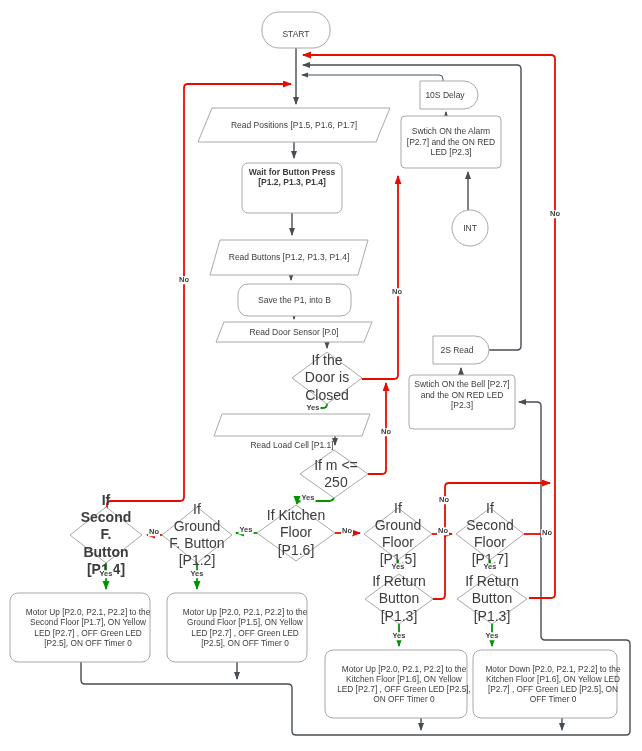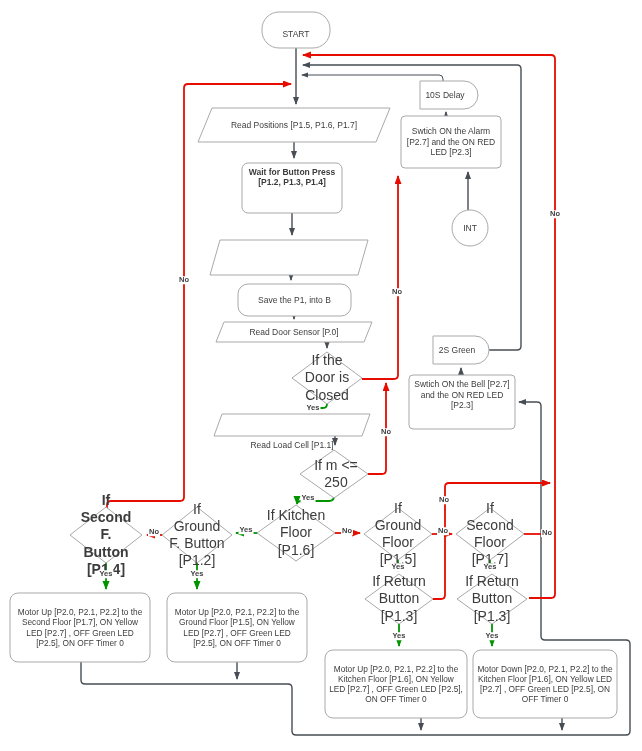--- a/index.html
+++ b/index.html
@@ -8,21 +8,21 @@
     font-family:"Liberation Sans", sans-serif;color:var(--text,#3c3c3c);
     overflow:hidden;
   }
   svg.layer{position:absolute;left:0;top:0;}
   .lbl{
     position:absolute;display:flex;align-items:center;justify-content:center;
     text-align:center;font-size:8.5px;line-height:1.22;color:var(--text,#3c3c3c);
     pointer-events:none;
   }
   .lbl.small{font-size:14px;}
-  .lbl.motor{font-size:8.3px;}
+  .lbl.motor{font-size:8.3px;margin-left:8px;}
   .edge-label{
     position:absolute;transform:translate(-50%,-50%);
     font-size:7.5px;font-weight:bold;color:#3f3f3f;background:#ffffff;
     padding:0 1px;line-height:1;pointer-events:none;
   }
   .shape{fill:#ffffff;stroke:var(--border,#a9a9a9);stroke-width:1;}
   .edge{fill:none;stroke:var(--edge,#474d54);stroke-width:1.4;stroke-linejoin:round;}
   .edge.thin{stroke-width:1;}
   .edge.no{stroke:var(--no,#e60d00);stroke-width:1.8;}
   .edge.yes{stroke:var(--yes,#009400);stroke-width:1.8;}
@@ -108,36 +108,37 @@
     <rect class="shape" x="409" y="375" width="106" height="54" rx="4"></rect>
     <rect class="shape" x="10" y="593" width="140" height="69" rx="8"></rect>
     <rect class="shape" x="167" y="593" width="140" height="69" rx="8"></rect>
     <rect class="shape" x="325" y="650" width="142" height="68" rx="8"></rect>
     <rect class="shape" x="473" y="650" width="144" height="68" rx="8"></rect>
   </svg>
 
   <div class="lbl" style="left:262px;top:12px;width:68px;height:44px;">START</div>
   <div class="lbl" style="left:205px;top:108px;width:178px;height:34px;">Read Positions [P1.5, P1.6, P1.7]</div>
   <div class="lbl" style="left:245px;top:151px;width:94px;height:52px;font-weight:bold;">Wait for Button Press [P1.2, P1.3, P1.4]</div>
+  <div class="lbl" style="left:216px;top:240px;width:146px;height:35px;">Read Buttons [P1.2, P1.3, P1.4]</div>
   <div class="lbl" style="left:238px;top:284px;width:113px;height:32px;">Save the P1, into B</div>
   <div class="lbl" style="left:220px;top:322px;width:148px;height:20px;">Read Door Sensor [P.0]</div>
   <div class="lbl small" style="left:299px;top:356px;width:56px;height:44px;">If the Door is Closed</div>
   <div class="lbl" style="left:218px;top:414px;width:148px;height:22px;margin-top:20px;">Read Load Cell [P1.1]</div>
   <div class="lbl small" style="left:304px;top:458px;width:64px;height:32px;text-align:center;">If m &lt;= 250</div>
   <div class="lbl small" style="left:264px;top:513px;width:64px;height:40px;">If Kitchen Floor [P1.6]</div>
   <div class="lbl small" style="left:169px;top:511px;width:56px;height:48px;">If Ground F. Button [P1.2]</div>
   <div class="lbl small" style="left:77px;top:511px;width:58px;height:48px;font-weight:bold;">If Second F. Button [P1.4]</div>
   <div class="lbl small" style="left:369px;top:514px;width:58px;height:40px;">If Ground Floor [P1.5]</div>
   <div class="lbl small" style="left:461px;top:514px;width:58px;height:40px;">If Second Floor [P1.7]</div>
   <div class="lbl small" style="left:370px;top:579px;width:58px;height:40px;">If Return Button [P1.3]</div>
   <div class="lbl small" style="left:463px;top:579px;width:58px;height:40px;">If Return Button [P1.3]</div>
   <div class="lbl" style="left:420px;top:81px;width:50px;height:28px;">10S Delay</div>
   <div class="lbl" style="left:403px;top:118px;width:96px;height:48px;">Swtich ON the Alarm [P2.7] and the ON RED LED [P2.3]</div>
   <div class="lbl" style="left:452px;top:210px;width:36px;height:36px;">INT</div>
-  <div class="lbl" style="left:433px;top:336px;width:48px;height:28px;">2S Green</div>
+  <div class="lbl" style="left:433px;top:336px;width:48px;height:28px;">2S Read</div>
   <div class="lbl" style="left:411px;top:377px;width:102px;height:36px;">Swtich ON the Bell [P2.7] and the ON RED LED [P2.3]</div>
   <div class="lbl motor" style="left:14px;top:597px;width:132px;height:61px;">Motor Up [P2.0, P2.1, P2.2] to the Second Floor [P1.7], ON Yellow LED [P2.7] , OFF Green LED [P2.5], ON OFF Timer 0</div>
   <div class="lbl motor" style="left:171px;top:597px;width:132px;height:61px;">Motor Up [P2.0, P2.1, P2.2] to the Ground Floor [P1.5], ON Yellow LED [P2.7] , OFF Green LED [P2.5], ON OFF Timer 0</div>
   <div class="lbl motor" style="left:329px;top:654px;width:134px;height:60px;">Motor Up [P2.0, P2.1, P2.2] to the Kitchen Floor [P1.6], ON Yellow LED [P2.7] , OFF Green LED [P2.5], ON OFF Timer 0</div>
   <div class="lbl motor" style="left:477px;top:654px;width:136px;height:60px;">Motor Down [P2.0, P2.1, P2.2] to the Kitchen Floor [P1.6], ON Yellow LED [P2.7] , OFF Green LED [P2.5], ON OFF Timer 0</div>
 
   <span class="edge-label" style="left:313px;top:408px;">Yes</span>
   <span class="edge-label" style="left:308px;top:498px;">Yes</span>
   <span class="edge-label" style="left:246px;top:530px;">Yes</span>
   <span class="edge-label" style="left:106px;top:574px;">Yes</span>

